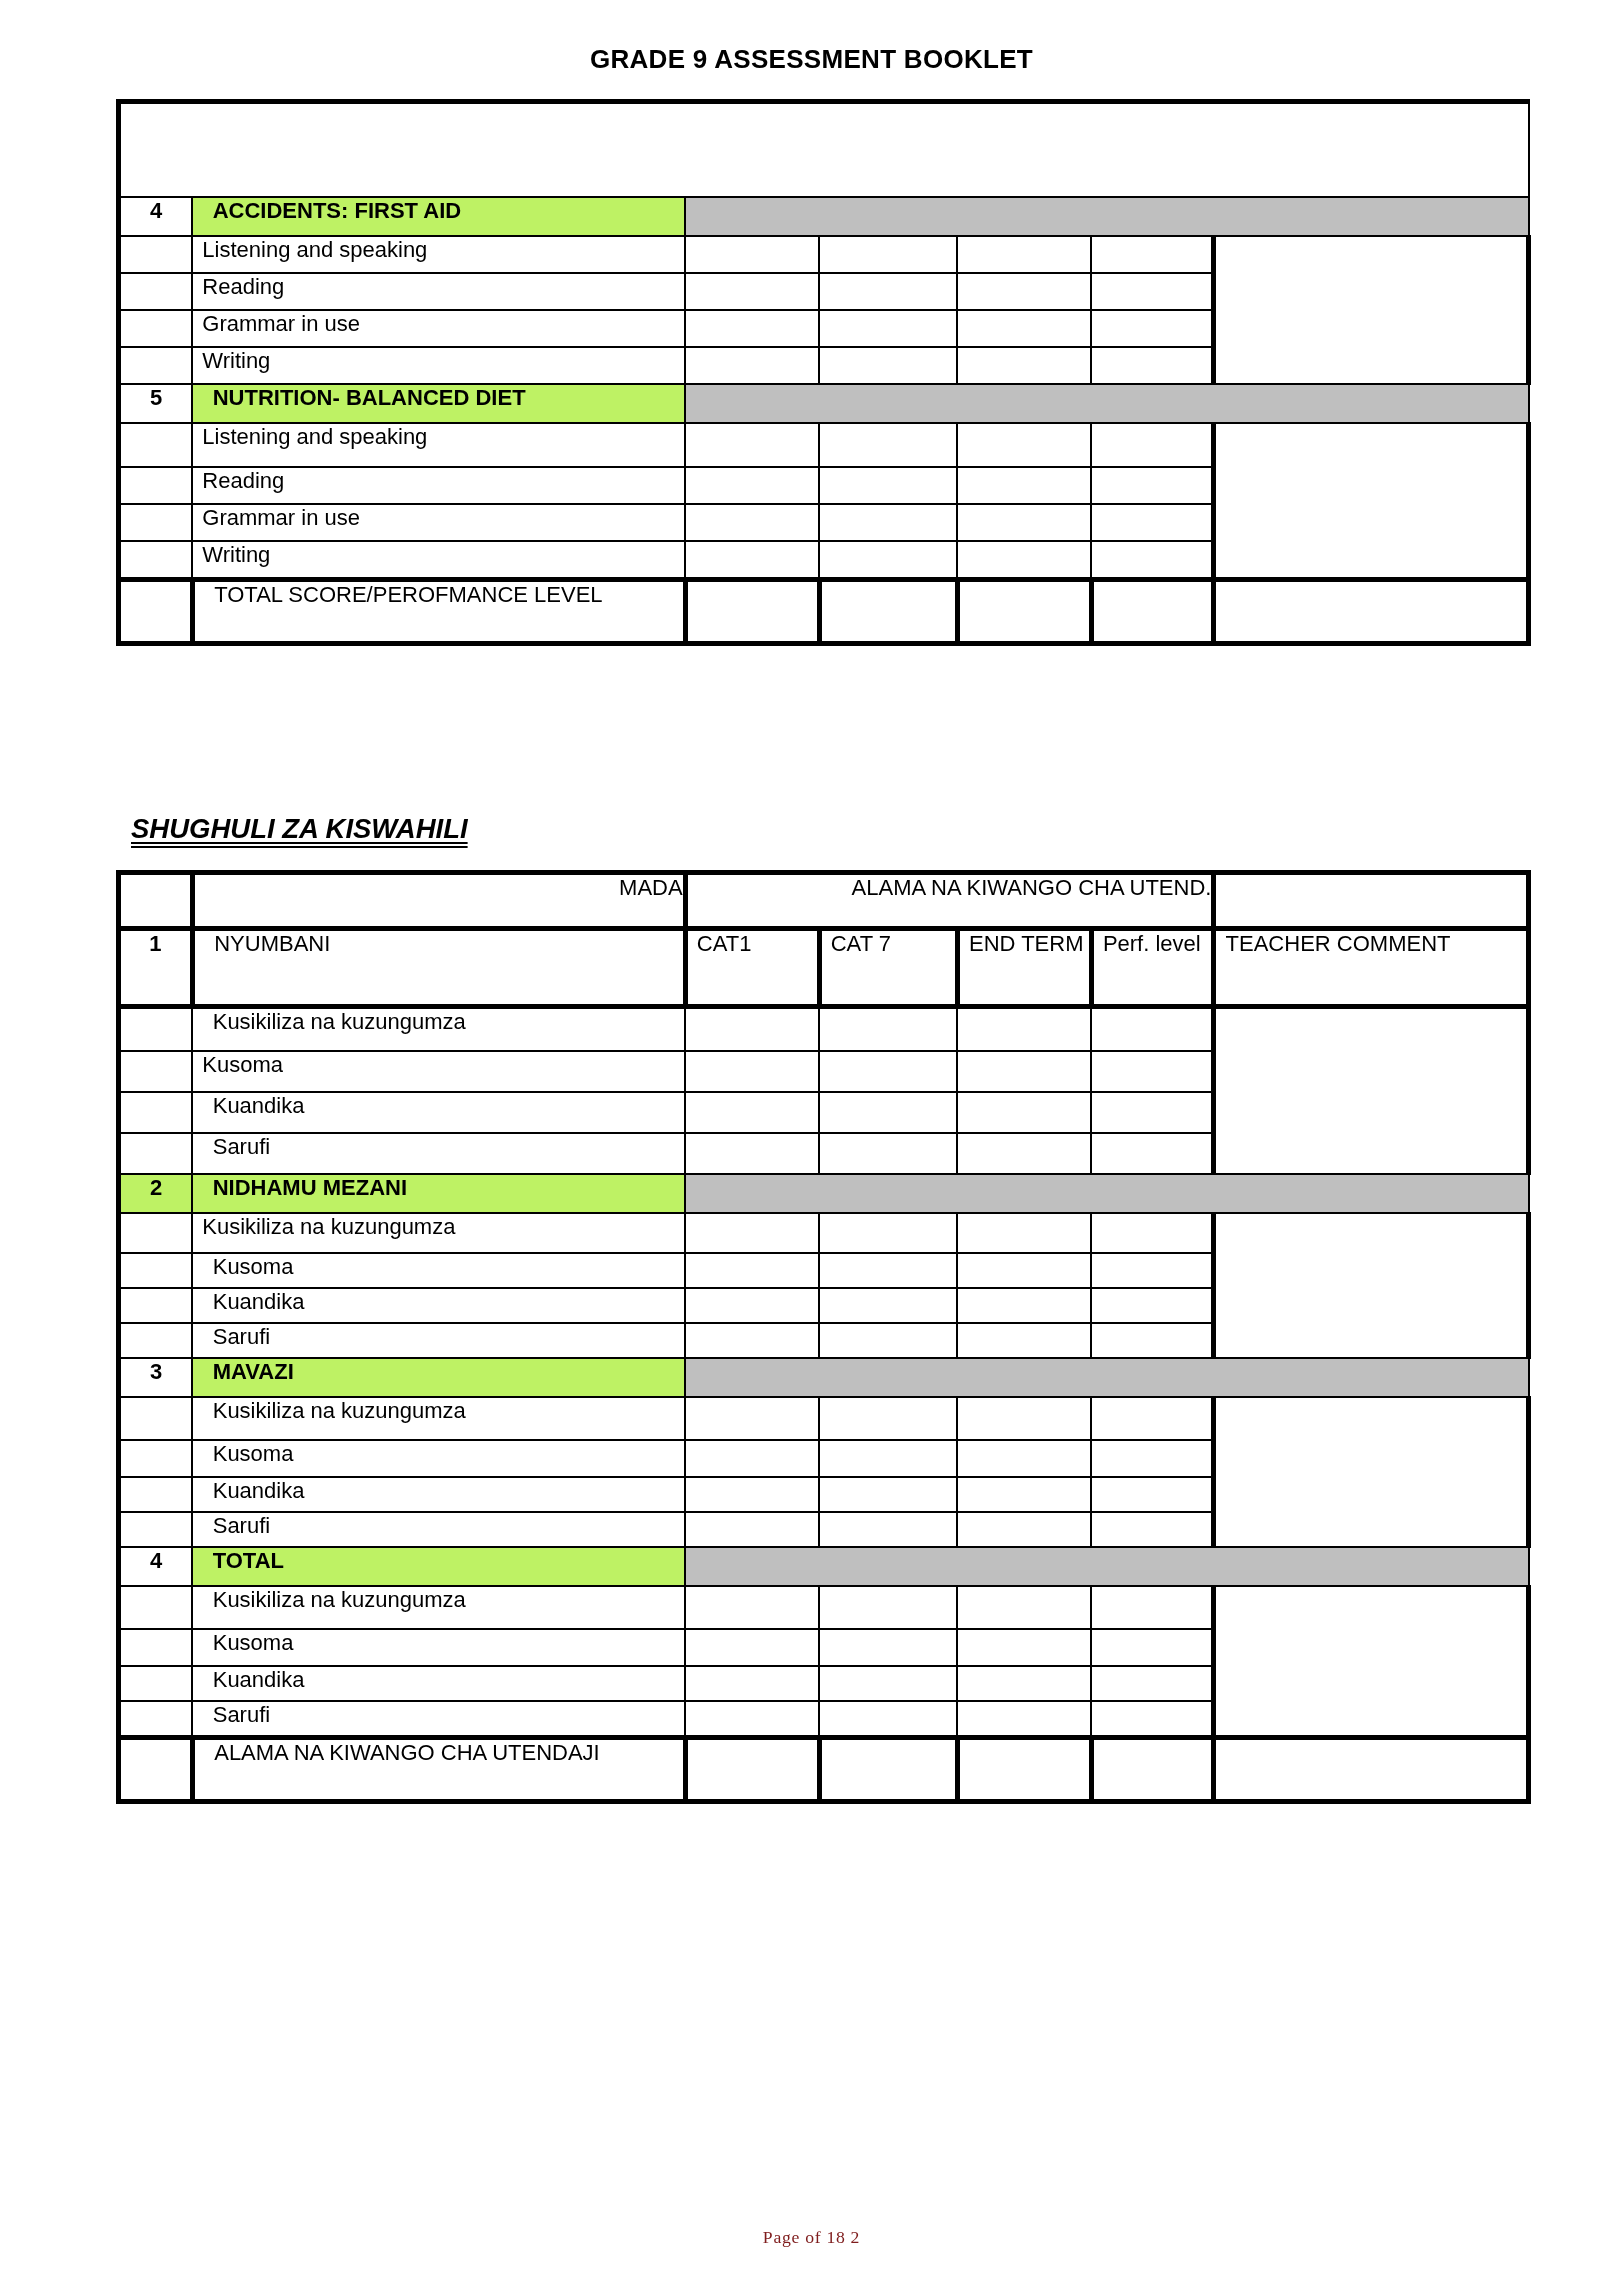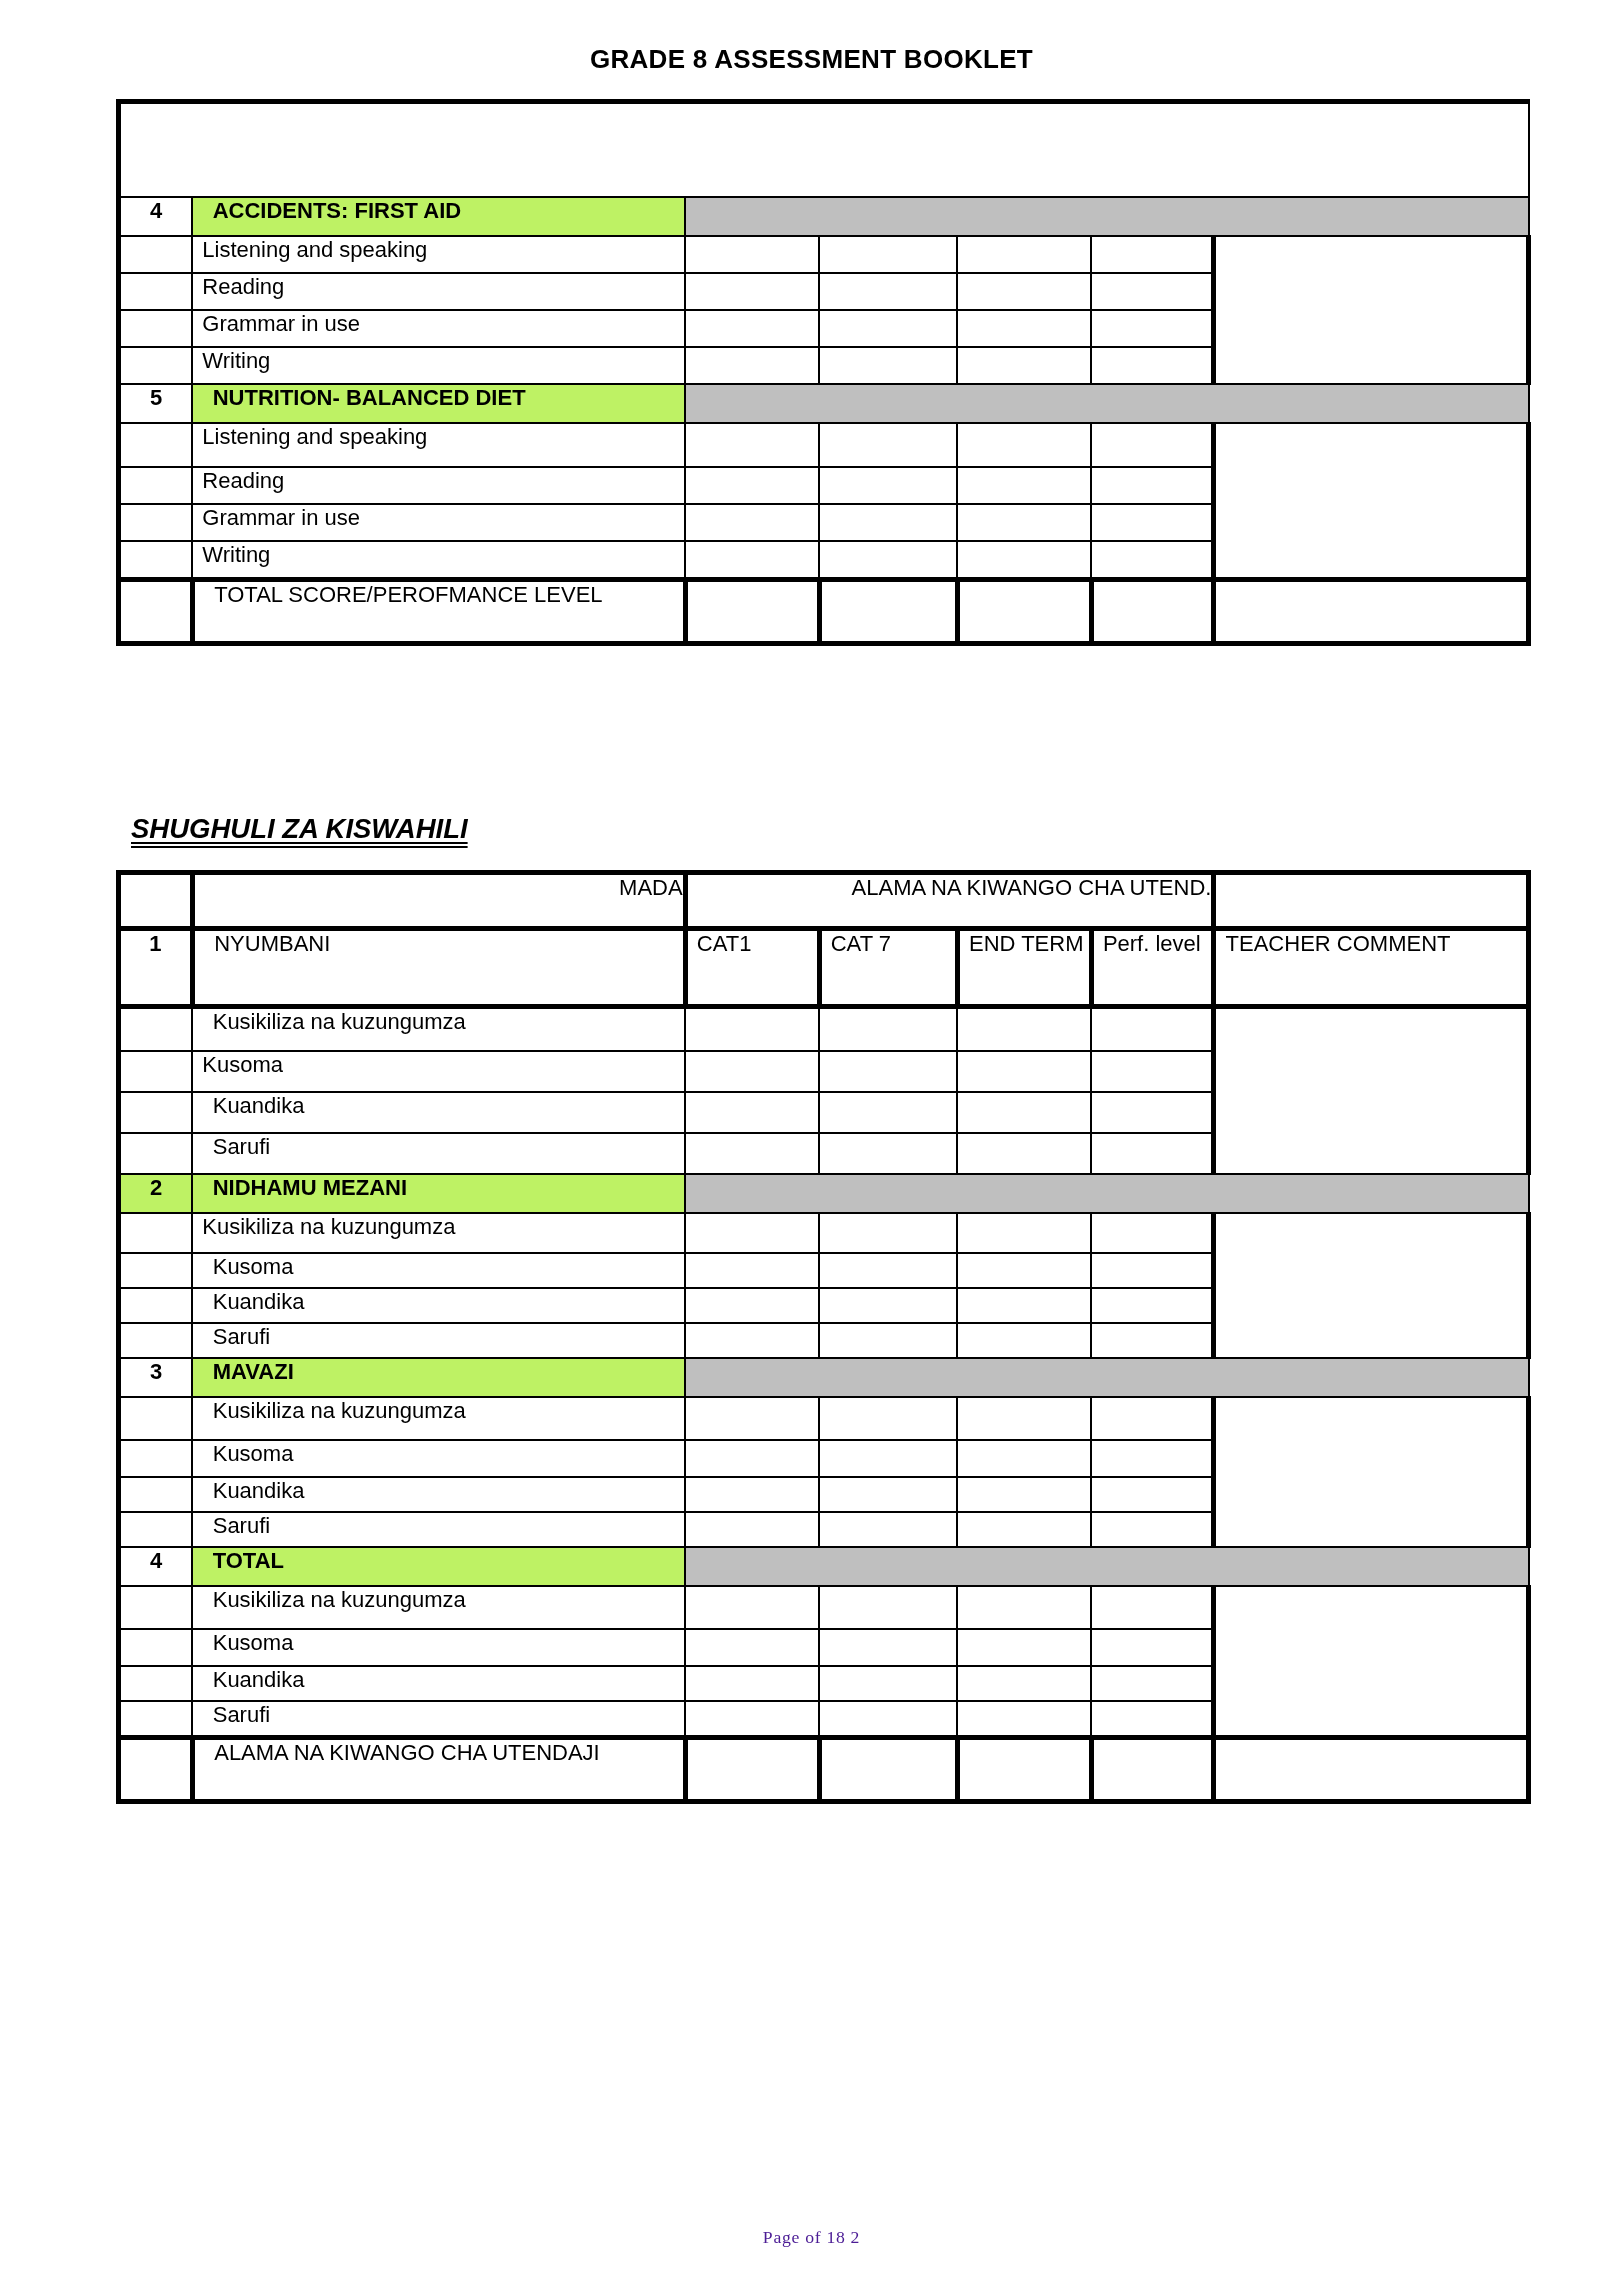--- a/index.html
+++ b/index.html
@@ -108,30 +108,30 @@
 
   
   .footer {
     position: absolute;
     bottom: 47px;
     left: 0;
     width: 1623px;
     text-align: center;
     font-family: "Liberation Serif", serif;
     font-size: 17.7px;
-    color: #4c1d95;
+    color: #7f1d1d;
     letter-spacing: 0.7px;
   }
 </style>
 </head>
 <body>
 
 <div class="page">
 
-  <div class="doc-title">GRADE 8 ASSESSMENT BOOKLET</div>
+  <div class="doc-title">GRADE 9 ASSESSMENT BOOKLET</div>
 
   <table class="sheet" id="table-english">
     <colgroup>
       <col style="width:33px">
       <col style="width:221px">
       <col style="width:60px">
       <col style="width:62px">
       <col style="width:60px">
       <col style="width:55px">
       <col style="width:141px">

